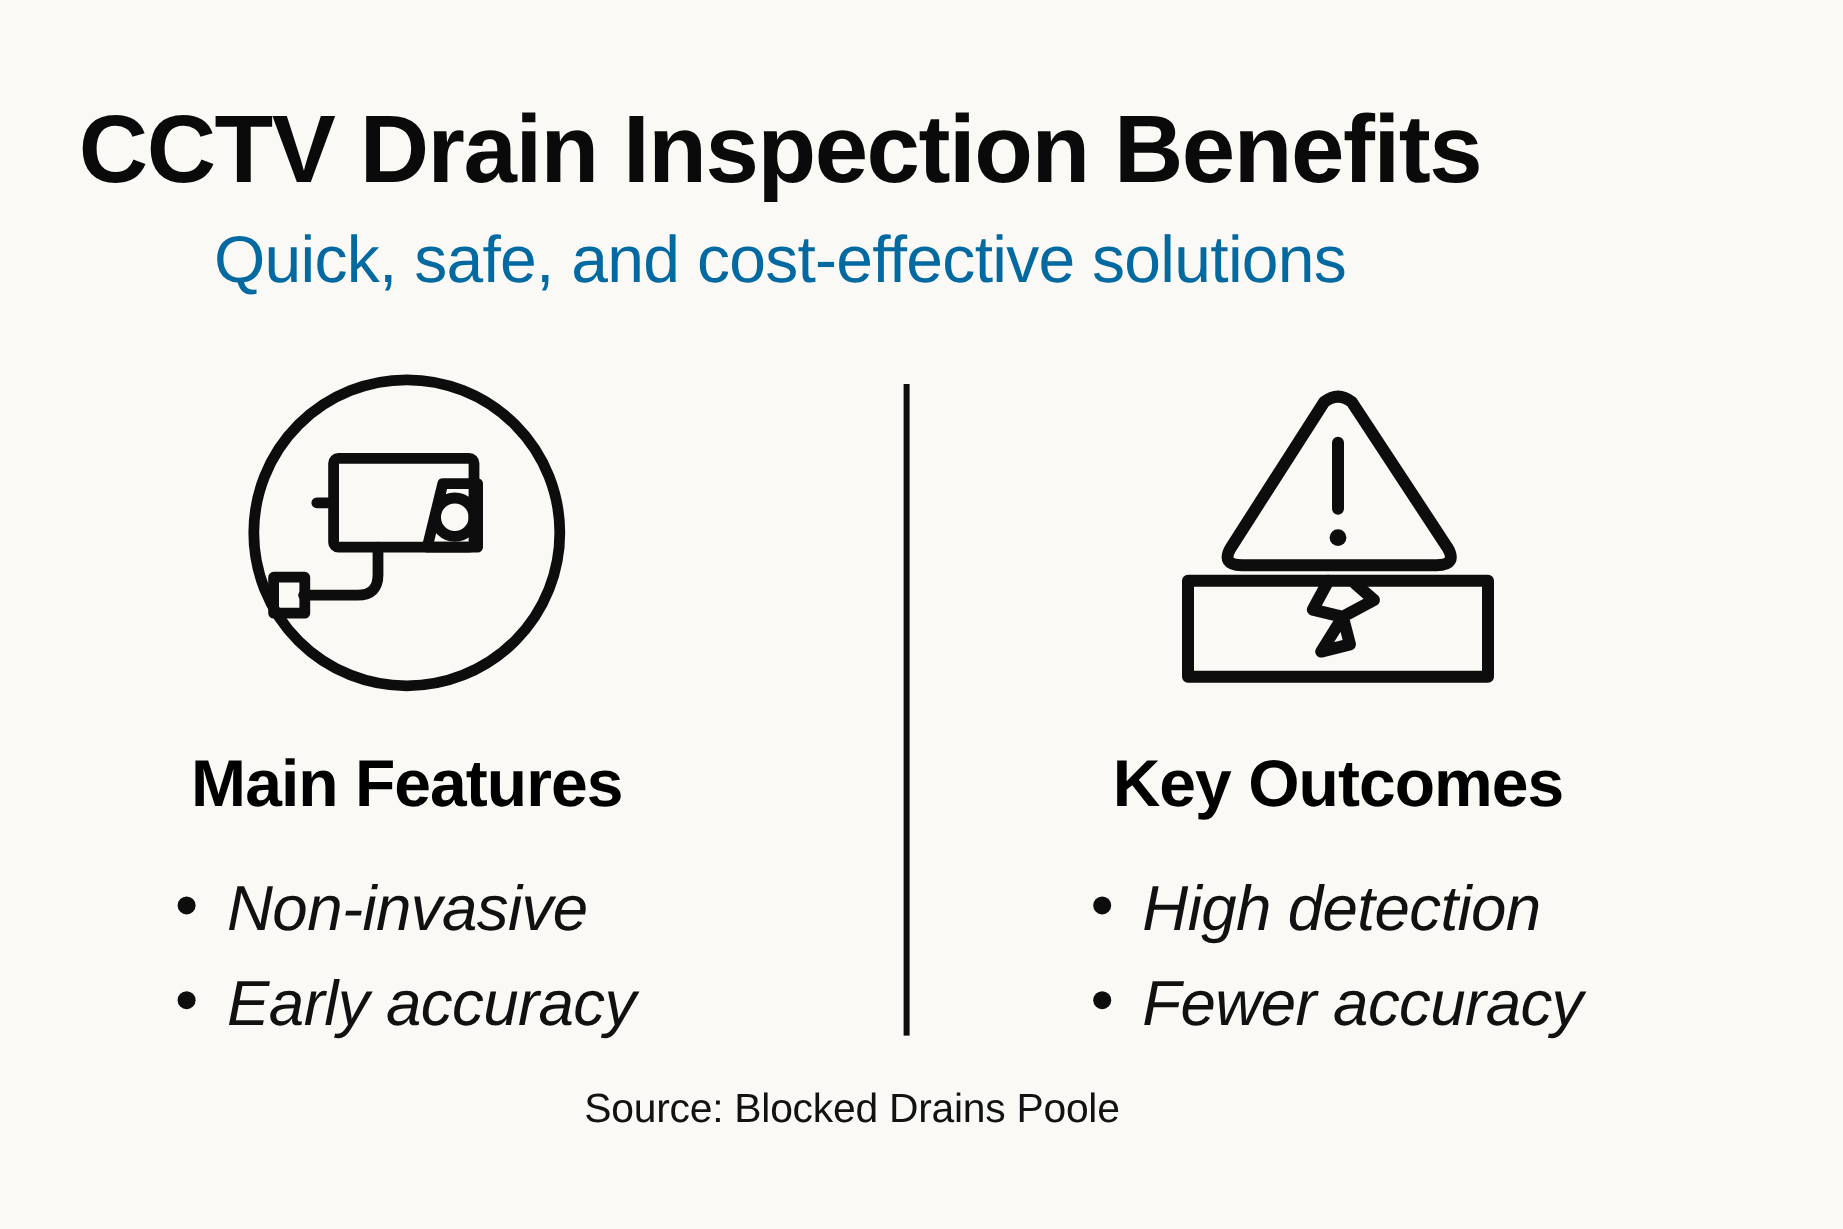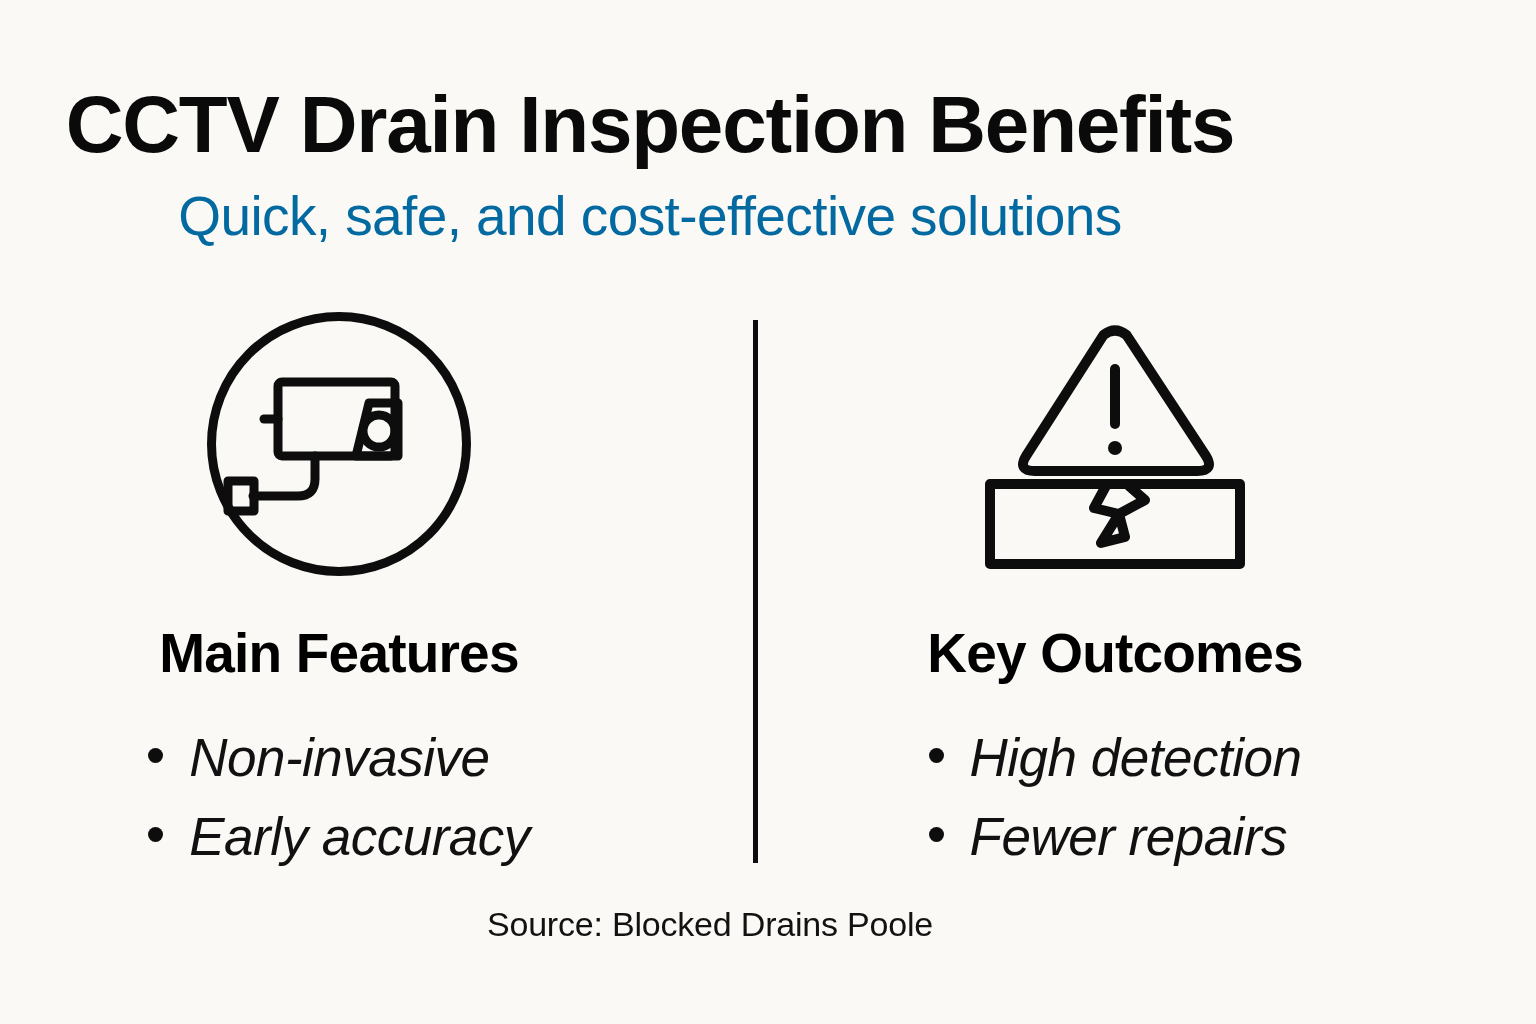--- a/index.html
+++ b/index.html
@@ -204,21 +204,21 @@
         </svg>
       </div>
       <h2 class="col-heading">Key Outcomes</h2>
       <ul class="bullet-list">
         <li class="bullet-item">
           <span class="bullet-dot"></span>
           <span>High detection</span>
         </li>
         <li class="bullet-item">
           <span class="bullet-dot"></span>
-          <span>Fewer repairs</span>
+          <span>Fewer accuracy</span>
         </li>
       </ul>
     </div>
 
   </div>
 
   <div class="footer">
     <p class="source">Source: Blocked Drains Poole</p>
   </div>
 

